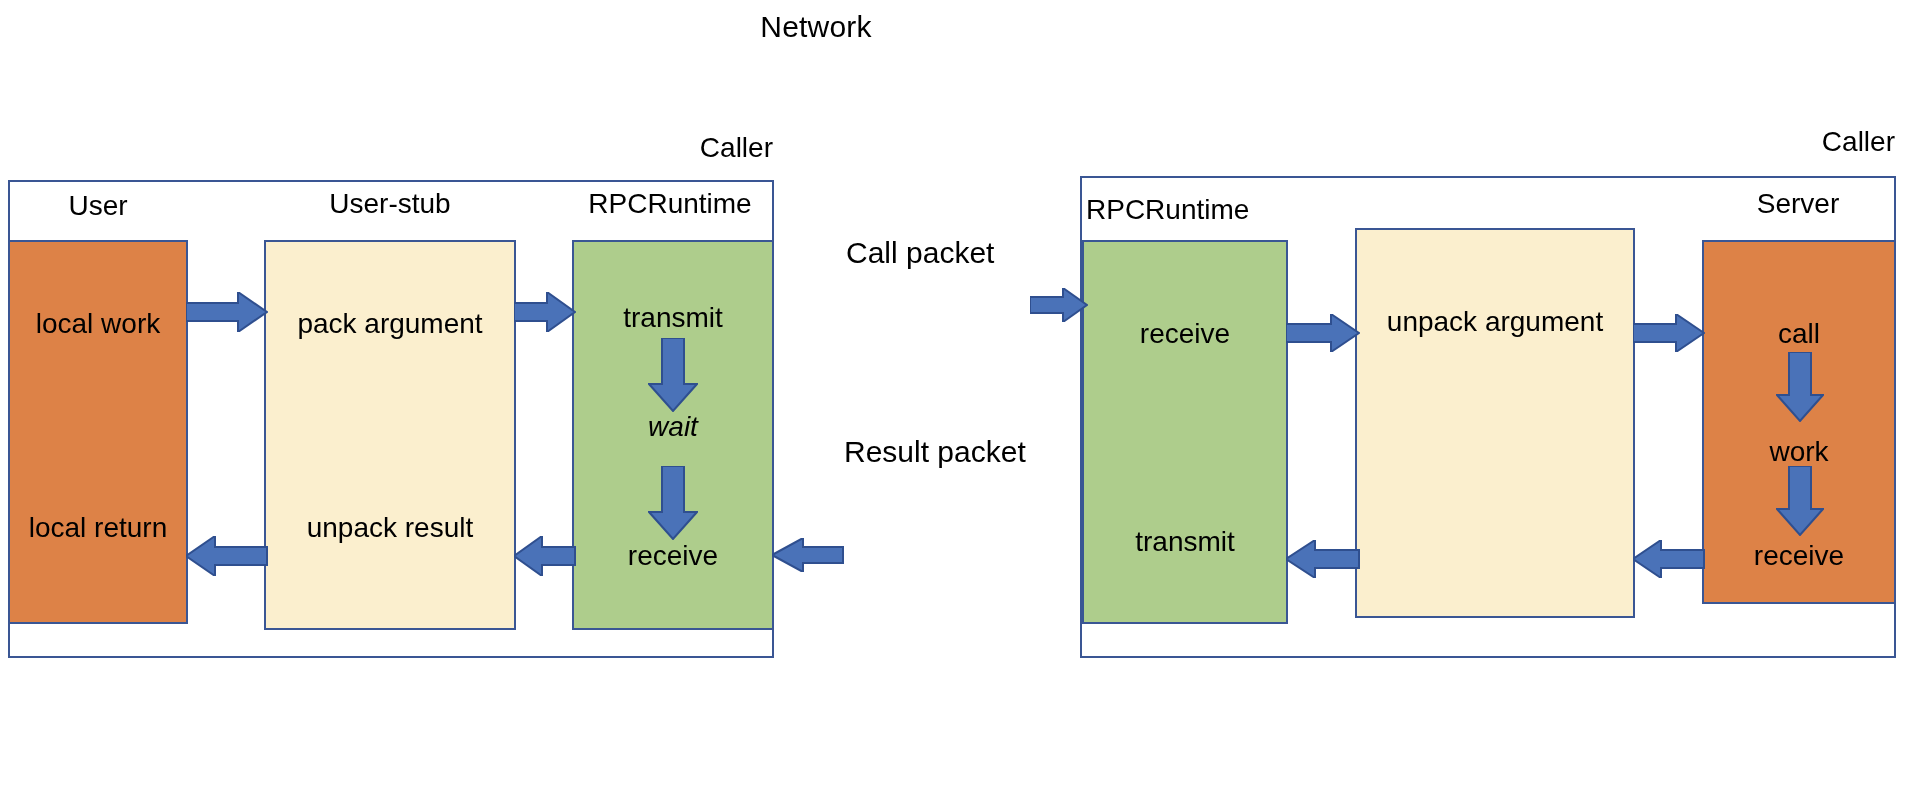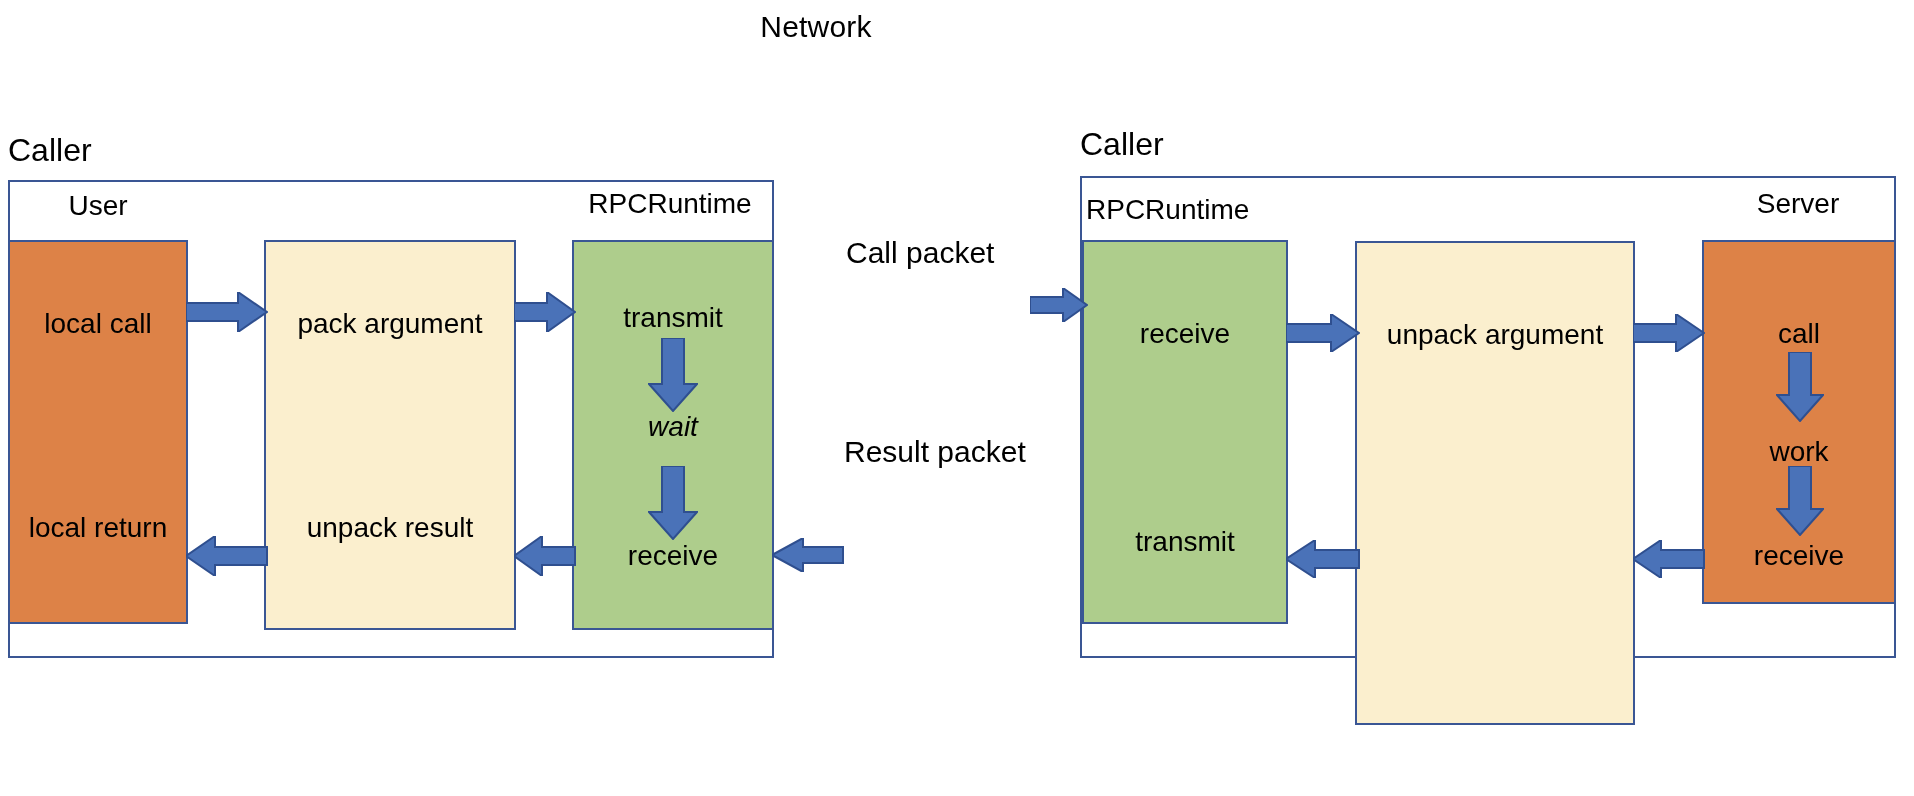--- a/index.html
+++ b/index.html
@@ -20,22 +20,22 @@
     text-align:center;
     font-size:30px;
     letter-spacing:.2px;
     white-space:nowrap;
     margin-left:24px;
   }
 
   
   .side-caption{
     position:absolute;
-    font-size:32px;
-    text-align:left;
+    font-size:28px;
+    text-align:right;
     white-space:nowrap;
   }
   #caller-caption{left:8px;top:132px;width:765px;}
   #callee-caption{left:1080px;top:126px;width:815px;}
 
   
   .node-container{
     position:absolute;
     border:2px solid #3a5694;
     background:#ffffff;
@@ -90,24 +90,25 @@
 <body>
 
 <div class="stage">
 
   <div id="network-title">Network</div>
 
   <div id="caller-caption" class="side-caption">Caller</div>
   <div id="caller-container" class="node-container"></div>
 
   <div class="col-header" style="left:8px;top:192px;width:180px;">User</div>
+  <div class="col-header" style="left:264px;top:190px;width:252px;">User-stub</div>
   <div class="col-header" style="left:566px;top:190px;width:208px;">RPCRuntime</div>
 
   <div class="proc-box proc-orange" style="left:8px;top:240px;width:180px;height:384px;">
-    <div class="proc-label" style="top:68px;">local call</div>
+    <div class="proc-label" style="top:68px;">local work</div>
     <div class="proc-label" style="top:272px;">local return</div>
   </div>
 
   <div class="proc-box proc-cream" style="left:264px;top:240px;width:252px;height:390px;">
     <div class="proc-label" style="top:272px;">unpack result</div>
     <div class="proc-label" style="top:68px;">pack argument</div>
   </div>
 
   <div class="proc-box proc-green" style="left:572px;top:240px;width:202px;height:390px;">
     <div class="proc-label" style="top:62px;">transmit</div>
@@ -119,21 +120,21 @@
   <div id="callee-container" class="node-container"></div>
 
   <div class="col-header" style="left:1086px;top:196px;width:210px;text-align:left;">RPCRuntime</div>
   <div class="col-header" style="left:1700px;top:190px;width:196px;">Server</div>
 
   <div class="proc-box proc-green" style="left:1082px;top:240px;width:206px;height:384px;">
     <div class="proc-label" style="top:78px;">receive</div>
     <div class="proc-label" style="top:286px;">transmit</div>
   </div>
 
-  <div class="proc-box proc-cream" style="left:1355px;top:241px;width:280px;height:484px;">
+  <div class="proc-box proc-cream" style="left:1355px;top:228px;width:280px;height:390px;">
     <div class="proc-label" style="top:78px;">unpack argument</div>
   </div>
 
   <div class="proc-box proc-orange" style="left:1702px;top:240px;width:194px;height:364px;">
     <div class="proc-label" style="top:78px;">call</div>
     <div class="proc-label" style="top:196px;">work</div>
     <div class="proc-label" style="top:300px;">receive</div>
   </div>
 
   <div id="call-packet-label" class="packet-label">Call packet</div>

